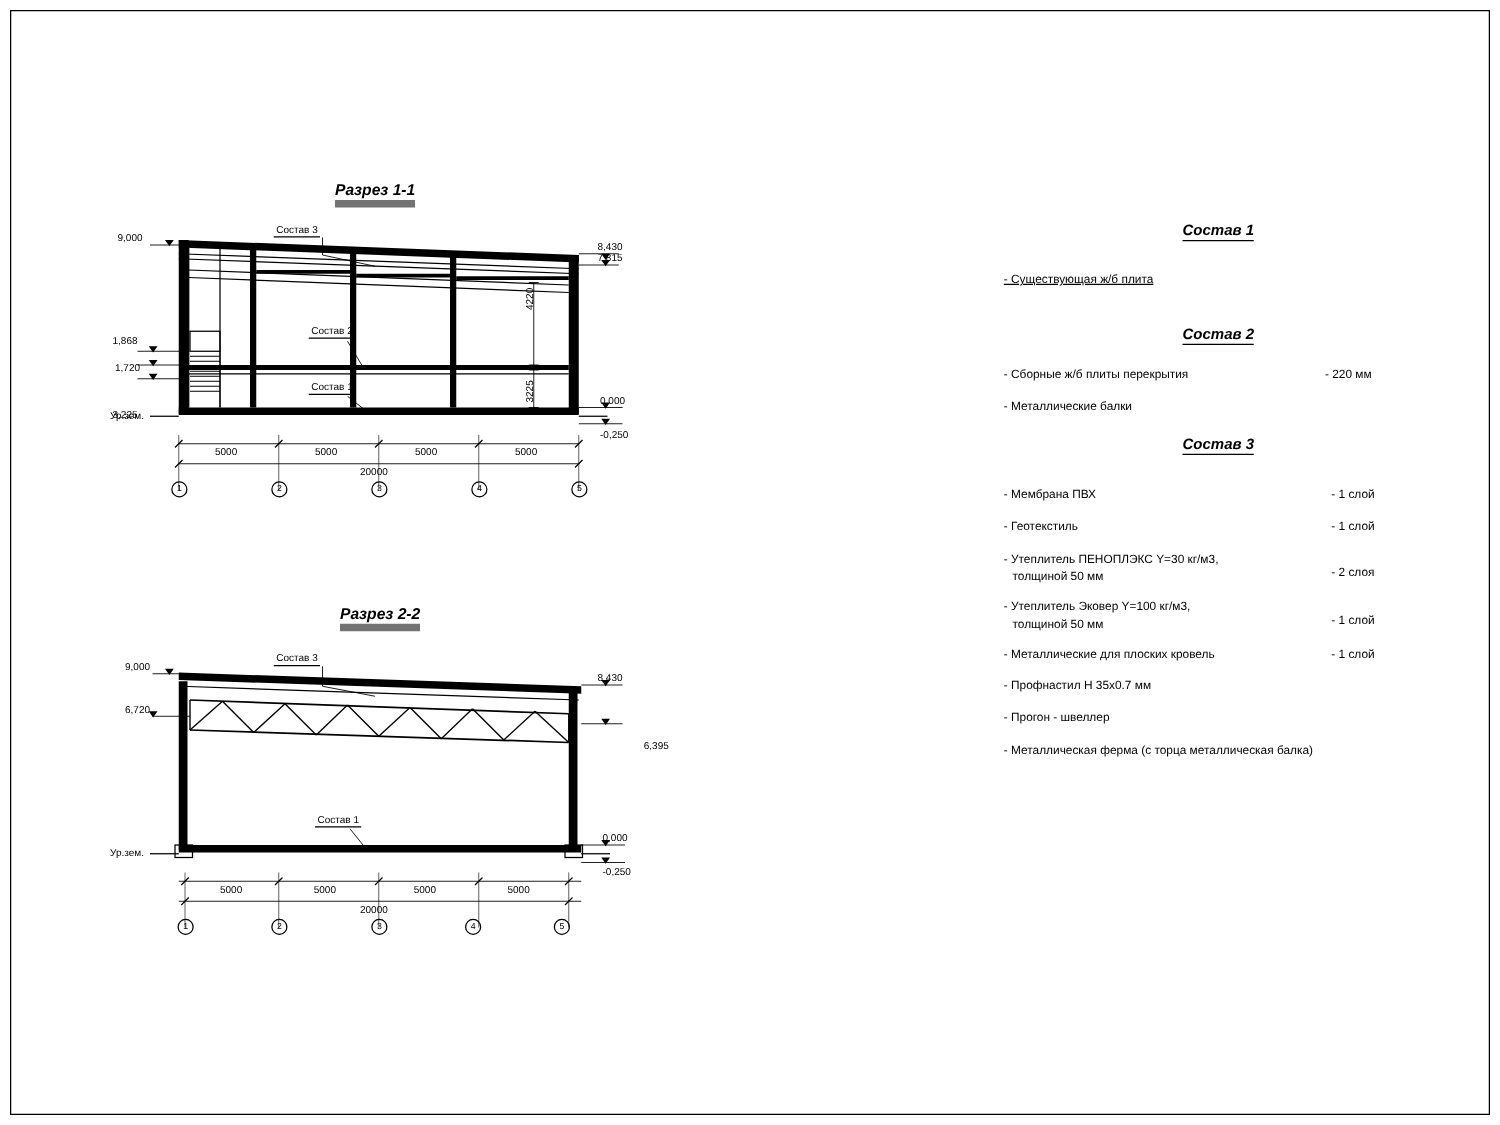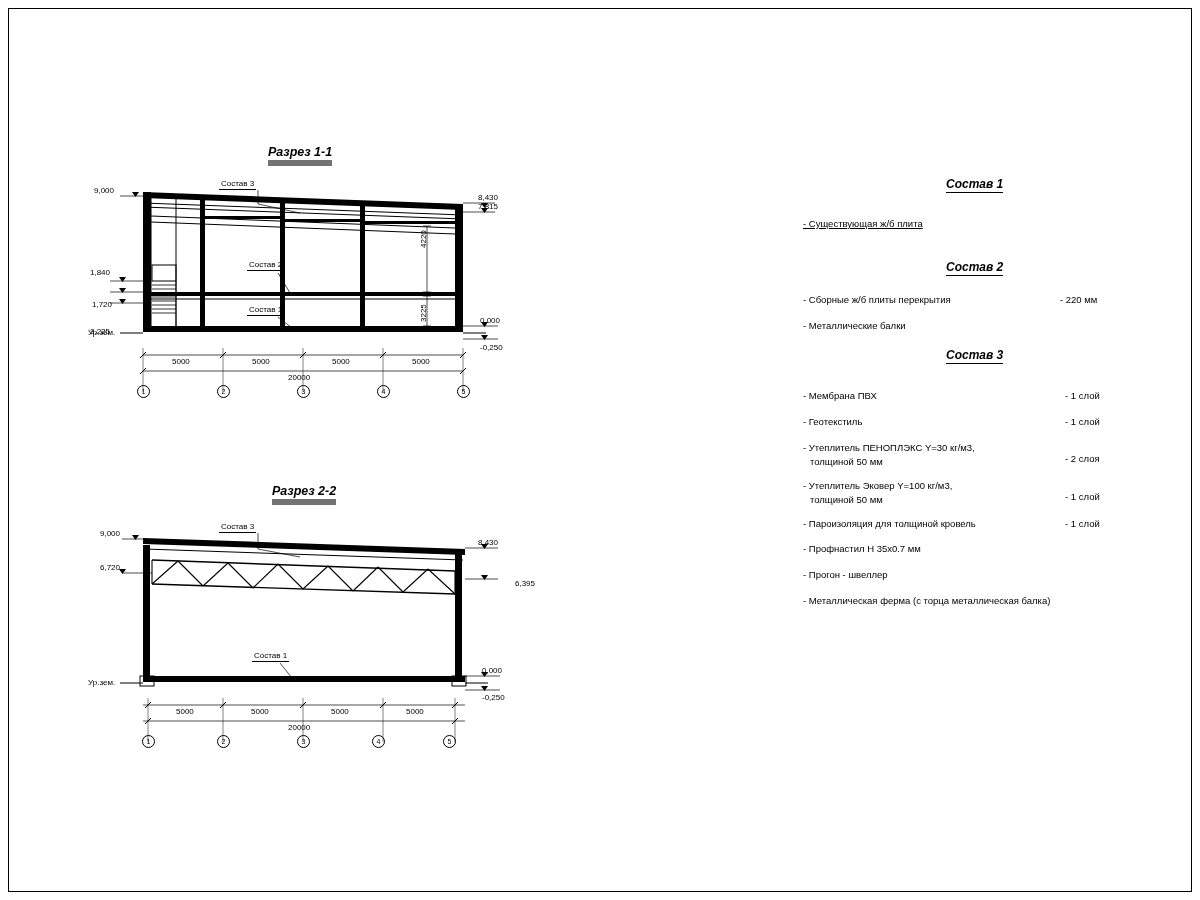--- a/index.html
+++ b/index.html
@@ -194,23 +194,23 @@
         <line x1="300" y1="358" x2="306" y2="352"></line>
         <line x1="380" y1="358" x2="386" y2="352"></line>
         <line x1="460" y1="358" x2="466" y2="352"></line>
         <line x1="140" y1="374" x2="146" y2="368"></line>
         <line x1="460" y1="374" x2="466" y2="368"></line>
       </g>
     </g>
   </svg>
 
   <div class="t sm" style="left:94px; top:186px;">9,000</div>
-  <div class="t sm" style="left:90px; top:268px;">1,840</div>
+  <div class="t sm" style="left:90px; top:268px;">1,868</div>
   <div class="t sm" style="left:90px; top:279px;margin-top:48px;">3,225</div>
-  <div class="t sm" style="left:92px; top:290px;margin-top:10px;">1,720</div>
+  <div class="t sm" style="left:92px; top:290px;">1,720</div>
   <div class="t sm" style="left:88px; top:328px;">Ур.зем.</div>
 
   <div class="t sm" style="left:478px; top:193px;">8,430</div>
   <div class="t sm" style="left:478px; top:202px;">7,815</div>
   <div class="t sm" style="left:480px; top:316px;">0,000</div>
   <div class="t sm" style="left:480px; top:343px;">-0,250</div>
 
   <div class="lbl-box" style="left:219px; top:179px;">Состав 3</div>
   <div class="lbl-box" style="left:247px; top:260px;">Состав 2</div>
   <div class="lbl-box" style="left:247px; top:305px;">Состав 1</div>
@@ -305,21 +305,21 @@
         <line x1="452" y1="724" x2="458" y2="718"></line>
       </g>
     </g>
   </svg>
 
   <div class="t sm" style="left:100px; top:529px;">9,000</div>
   <div class="t sm" style="left:100px; top:563px;">6,720</div>
   <div class="t sm" style="left:88px; top:678px;">Ур.зем.</div>
 
   <div class="t sm" style="left:478px; top:538px;">8,430</div>
-  <div class="t sm" style="left:478px; top:579px;padding-left:37px;">6,395</div>
+  <div class="t sm" style="left:478px; top:592px;padding-left:37px;">6,395</div>
   <div class="t sm" style="left:482px; top:666px;">0,000</div>
   <div class="t sm" style="left:482px; top:693px;">-0,250</div>
 
   <div class="lbl-box" style="left:219px; top:522px;">Состав 3</div>
   <div class="lbl-box" style="left:252px; top:651px;">Состав 1</div>
 
   <div class="dim-num" style="left:176px; top:707px;">5000</div>
   <div class="dim-num" style="left:251px; top:707px;">5000</div>
   <div class="dim-num" style="left:331px; top:707px;">5000</div>
   <div class="dim-num" style="left:406px; top:707px;">5000</div>
@@ -343,18 +343,18 @@
   <div class="spec-item" style="left:803px; top:390px;">- Мембрана ПВХ</div>
   <div class="spec-val" style="left:1065px; top:390px;">- 1 слой</div>
   <div class="spec-item" style="left:803px; top:416px;">- Геотекстиль</div>
   <div class="spec-val" style="left:1065px; top:416px;">- 1 слой</div>
   <div class="spec-item" style="left:803px; top:442px;">- Утеплитель ПЕНОПЛЭКС Y=30 кг/м3,</div>
   <div class="spec-item" style="left:810px; top:456px;">толщиной 50 мм</div>
   <div class="spec-val" style="left:1065px; top:453px;">- 2 слоя</div>
   <div class="spec-item" style="left:803px; top:480px;">- Утеплитель Эковер Y=100 кг/м3,</div>
   <div class="spec-item" style="left:810px; top:494px;">толщиной 50 мм</div>
   <div class="spec-val" style="left:1065px; top:491px;">- 1 слой</div>
-  <div class="spec-item" style="left:803px; top:518px;">- Пароизоляция для толщиной кровель</div>
+  <div class="spec-item" style="left:803px; top:518px;">- Металлические для плоских кровель</div>
   <div class="spec-val" style="left:1065px; top:518px;">- 1 слой</div>
   <div class="spec-item" style="left:803px; top:543px;">- Профнастил Н 35х0.7 мм</div>
   <div class="spec-item" style="left:803px; top:569px;">- Прогон - швеллер</div>
   <div class="spec-item" style="left:803px; top:595px;">- Металлическая ферма (с торца металлическая балка)</div>
 </div>
 
 </body></html>

